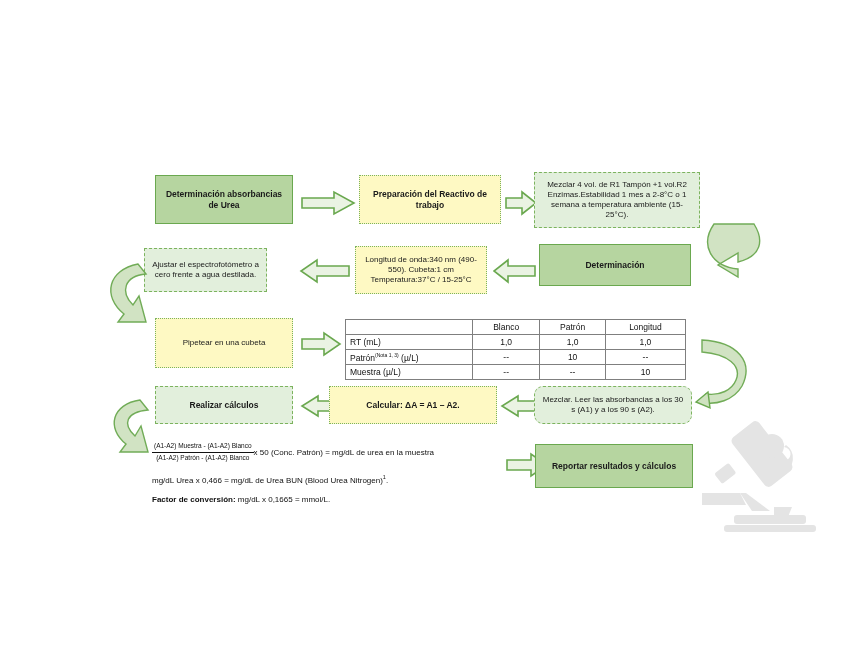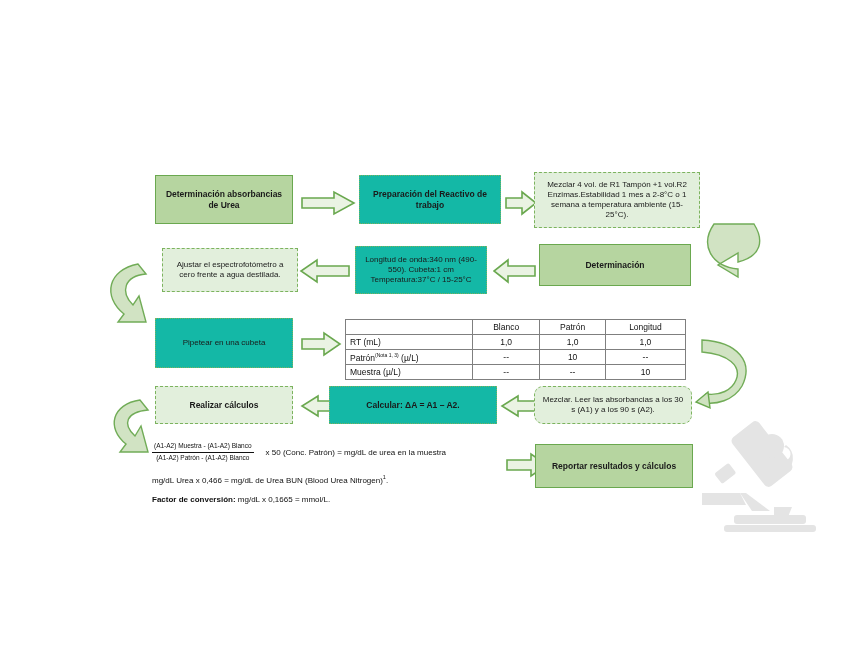--- a/index.html
+++ b/index.html
@@ -45,21 +45,21 @@
   }
   .box .txt { display: block; width: 100%; }
 
   .box.solid {
     background: #b6d5a0;
     border: 1px solid #6aa84f;
     font-weight: bold;
     font-size: 8.5px;
   }
   .box.dotted {
-    background: #14b8a6;
+    background: #fef9c3;
     border: 1.4px dotted #7cb35e;
     font-size: 8px;
   }
   .box.dashed {
     background: #e2efdc;
     border: 1.4px dashed #7cb35e;
     font-size: 8px;
   }
   .box.dashed.bold-label,
   .box.dotted.bold-label { font-weight: bold; font-size: 8.5px; }
@@ -105,21 +105,21 @@
     position: absolute;
     left: 152px;
     top: 442px;
     width: 350px;
     font-size: 8px;
     color: #111;
   }
   #formula-line1 {
     display: flex;
     align-items: center;
-    gap: 12px;
+    gap: 0;
   }
   .fraction {
     display: inline-block;
     text-align: center;
     font-size: 6.5px;
     line-height: 1.35;
   }
   .fraction .num { border-bottom: 1px solid #111; padding: 0 2px 1px 2px; display: block; }
   .fraction .den { padding: 1px 2px 0 2px; display: block; }
   #formula-line1 .tail { font-size: 8px; white-space: nowrap; }
@@ -164,21 +164,21 @@
   </svg>
 
   <div class="box dashed" style="left:534px; top:172px; width:166px; height:56px;">
     <span class="txt">Mezclar 4 vol. de R1 Tampón +1 vol.R2 Enzimas.Estabilidad 1 mes a 2-8°C o 1 semana a temperatura ambiente (15-25°C).</span>
   </div>
 
   <svg class="curve" style="left:690px; top:222px;" width="78" height="60" viewBox="0 0 78 60">
     <path d="M64 2 C74 18 72 34 48 40 L48 31 L28 43 L48 55 L48 47 C20 44 10 22 24 2 Z" fill="#cfe2c0" stroke="#6aa84f" stroke-width="1.4" opacity="0.95"></path>
   </svg>
 
-  <div class="box dashed" style="left:162px; top:248px; width:136px; height:44px;">
+  <div class="box dashed" style="left:144px; top:248px; width:123px; height:44px;">
     <span class="txt">Ajustar el espectrofotómetro a cero frente a agua destilada.</span>
   </div>
 
   <svg class="arrow" style="left:299px; top:258px;" width="52" height="26" viewBox="0 0 52 26">
     <path d="M50 8 H18 V2 L2 13 L18 24 V18 H50 Z" fill="#eaf3e3" stroke="#6aa84f" stroke-width="1.6"></path>
   </svg>
 
   <div class="box dotted" style="left:355px; top:246px; width:132px; height:48px;">
     <span class="txt">Longitud de onda:340 nm (490-550). Cubeta:1 cm Temperatura:37°C / 15-25°C</span>
   </div>

